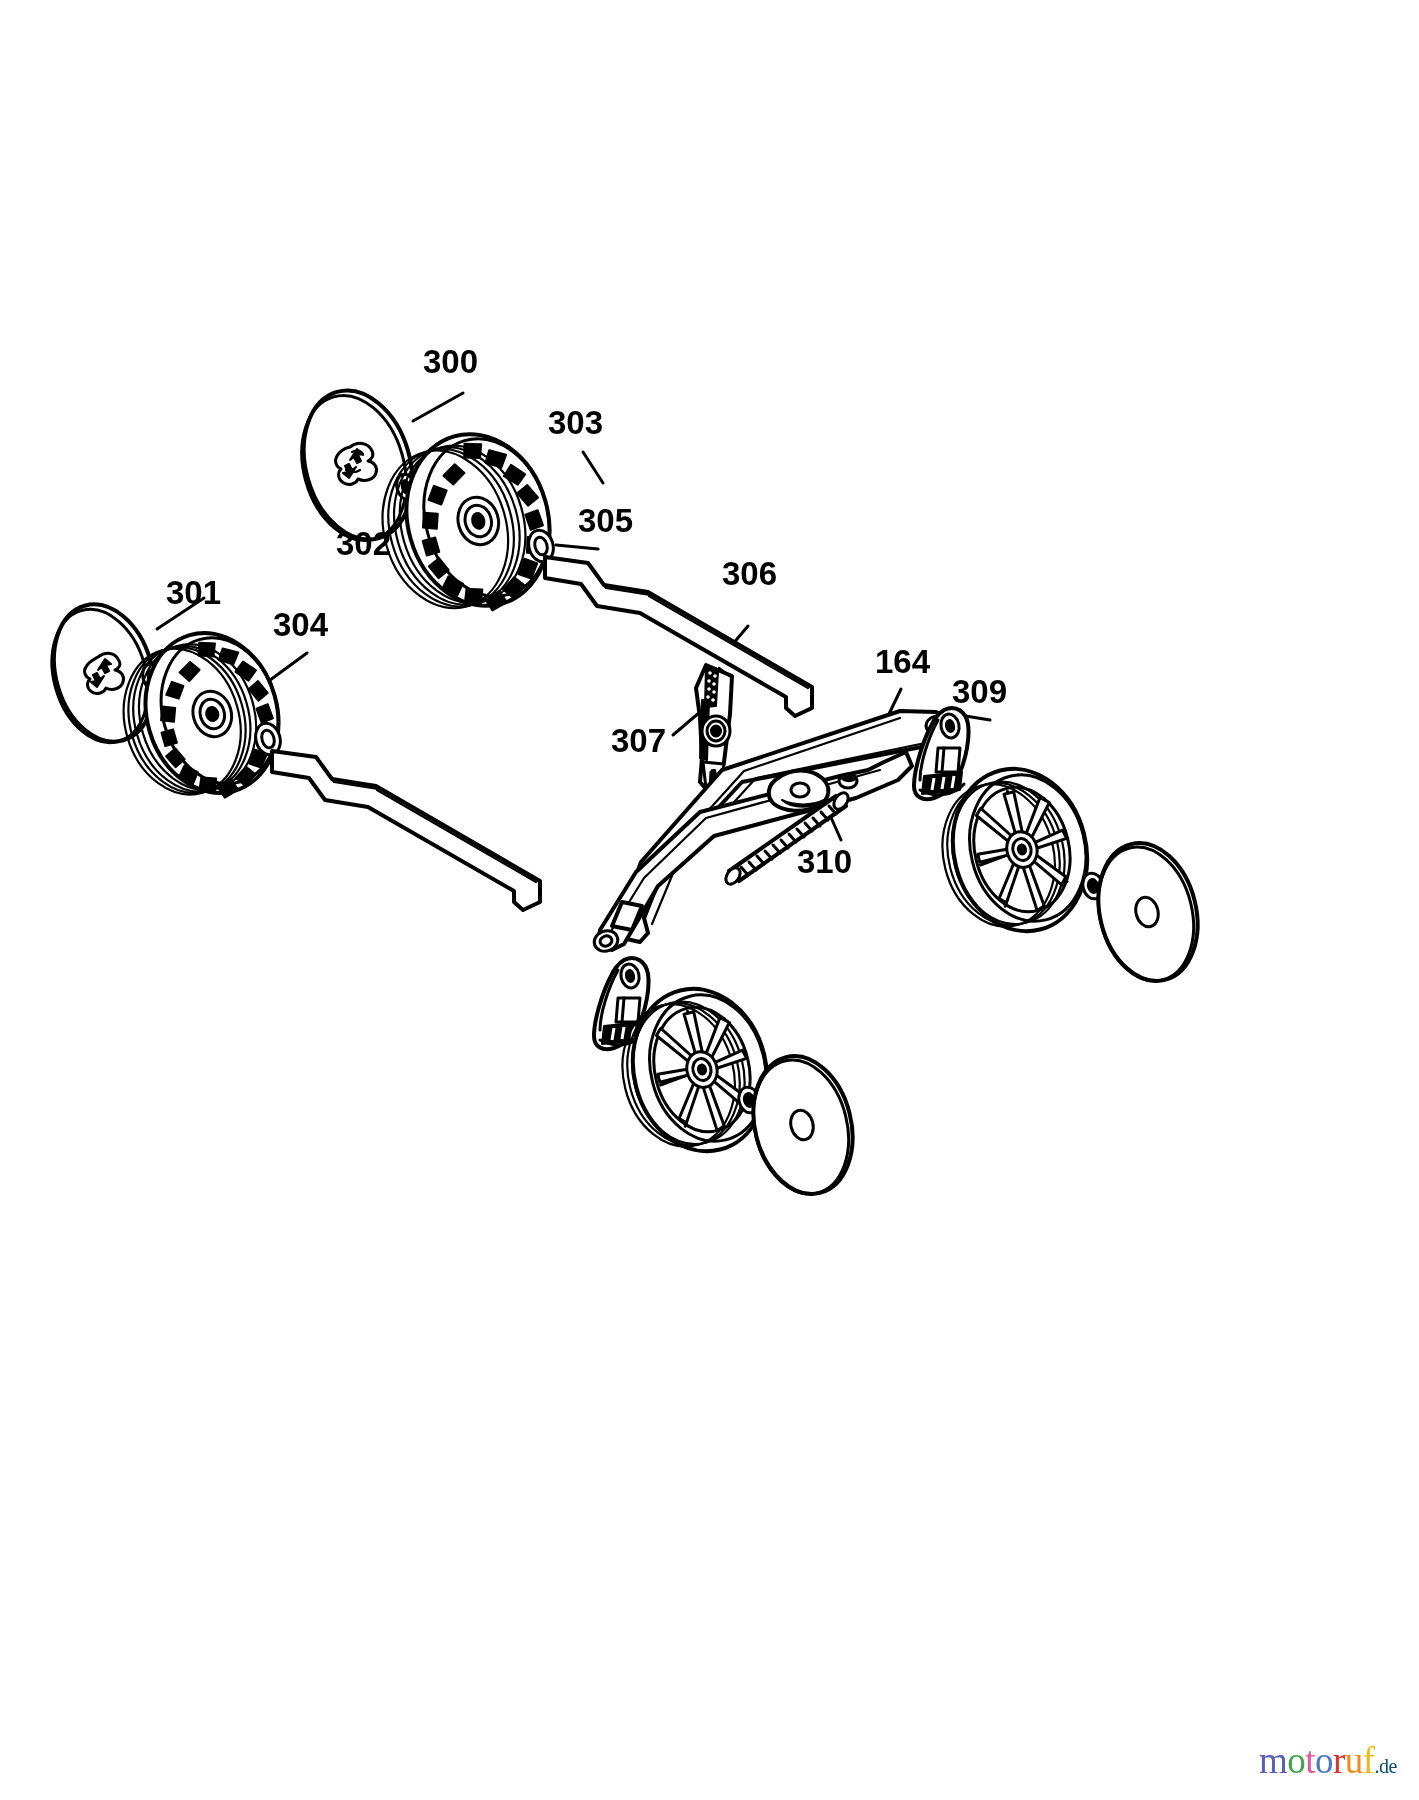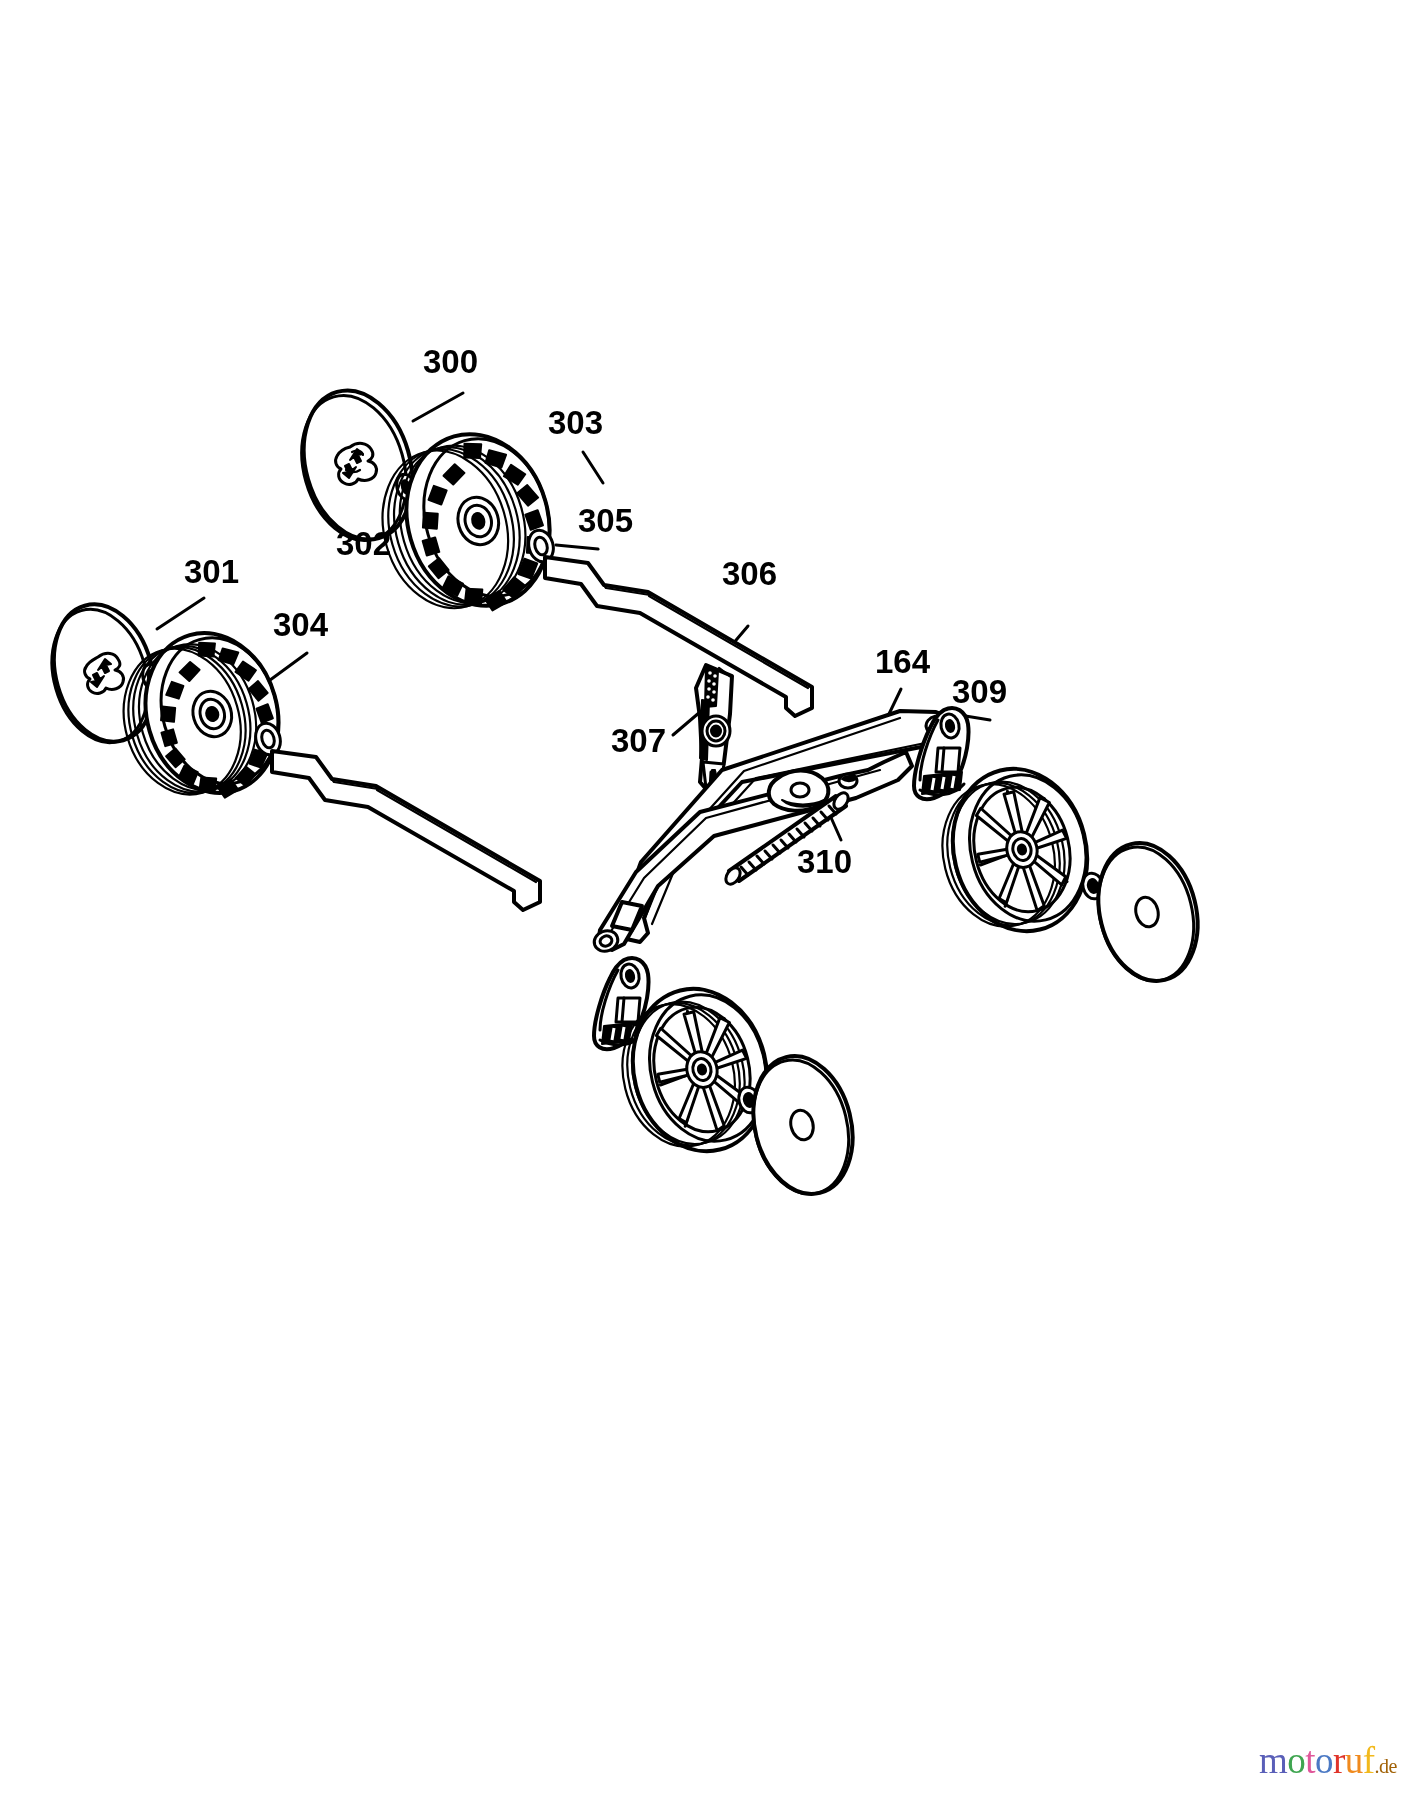--- a/index.html
+++ b/index.html
@@ -41,21 +41,21 @@
     bottom: 18px;
     font-family: "Liberation Serif", serif;
     font-size: 37px;
     letter-spacing: -0.5px;
     white-space: nowrap;
     user-select: none;
   }
   #watermark .wm-ch { display: inline-block; }
   #watermark .wm-tld {
     font-size: 20px;
-    color: #a16207;
+    color: #0c4a6e;
   }
 </style>
 </head>
 <body>
 
 <div id="page">
 
   <svg id="diagram-svg" viewBox="0 0 1419 1800" xmlns="http://www.w3.org/2000/svg">
     <defs>
       <style type="text/css">
@@ -412,21 +412,21 @@
       <ellipse class="ln2" cx="801" cy="1127" rx="46" ry="68" transform="rotate(-14 801 1127)"></ellipse>
       <ellipse class="fillw2" cx="802" cy="1125" rx="11" ry="15" transform="rotate(-14 802 1125)"></ellipse>
     </g>
 
   </svg>
 
   <div class="callout-label" style="left:423px; top:345px;">300</div>
   <div class="callout-label" style="left:548px; top:406px;">303</div>
   <div class="callout-label" style="left:578px; top:504px;text-align:center;">305</div>
   <div class="callout-label" style="left:336px; top:527px;">302</div>
-  <div class="callout-label" style="left:166px; top:555px;margin-left:18px;">301</div>
+  <div class="callout-label" style="left:166px; top:576px;">301</div>
   <div class="callout-label" style="left:722px; top:557px;">306</div>
   <div class="callout-label" style="left:273px; top:608px;">304</div>
   <div class="callout-label" style="left:875px; top:645px;">164</div>
   <div class="callout-label" style="left:928px; top:675px;margin-left:24px;">309</div>
   <div class="callout-label" style="left:611px; top:724px;">307</div>
   <div class="callout-label" style="left:797px; top:845px;">310</div>
 
   <div id="watermark">
     <span class="wm-ch" style="color:#5a5fb8">m</span><span class="wm-ch" style="color:#3fa550">o</span><span class="wm-ch" style="color:#e0579a">t</span><span class="wm-ch" style="color:#4b79c4">o</span><span class="wm-ch" style="color:#e0342a">r</span><span class="wm-ch" style="color:#f08a1e">u</span><span class="wm-ch" style="color:#f2b91c">f</span><span class="wm-tld">.de</span>
   </div>

